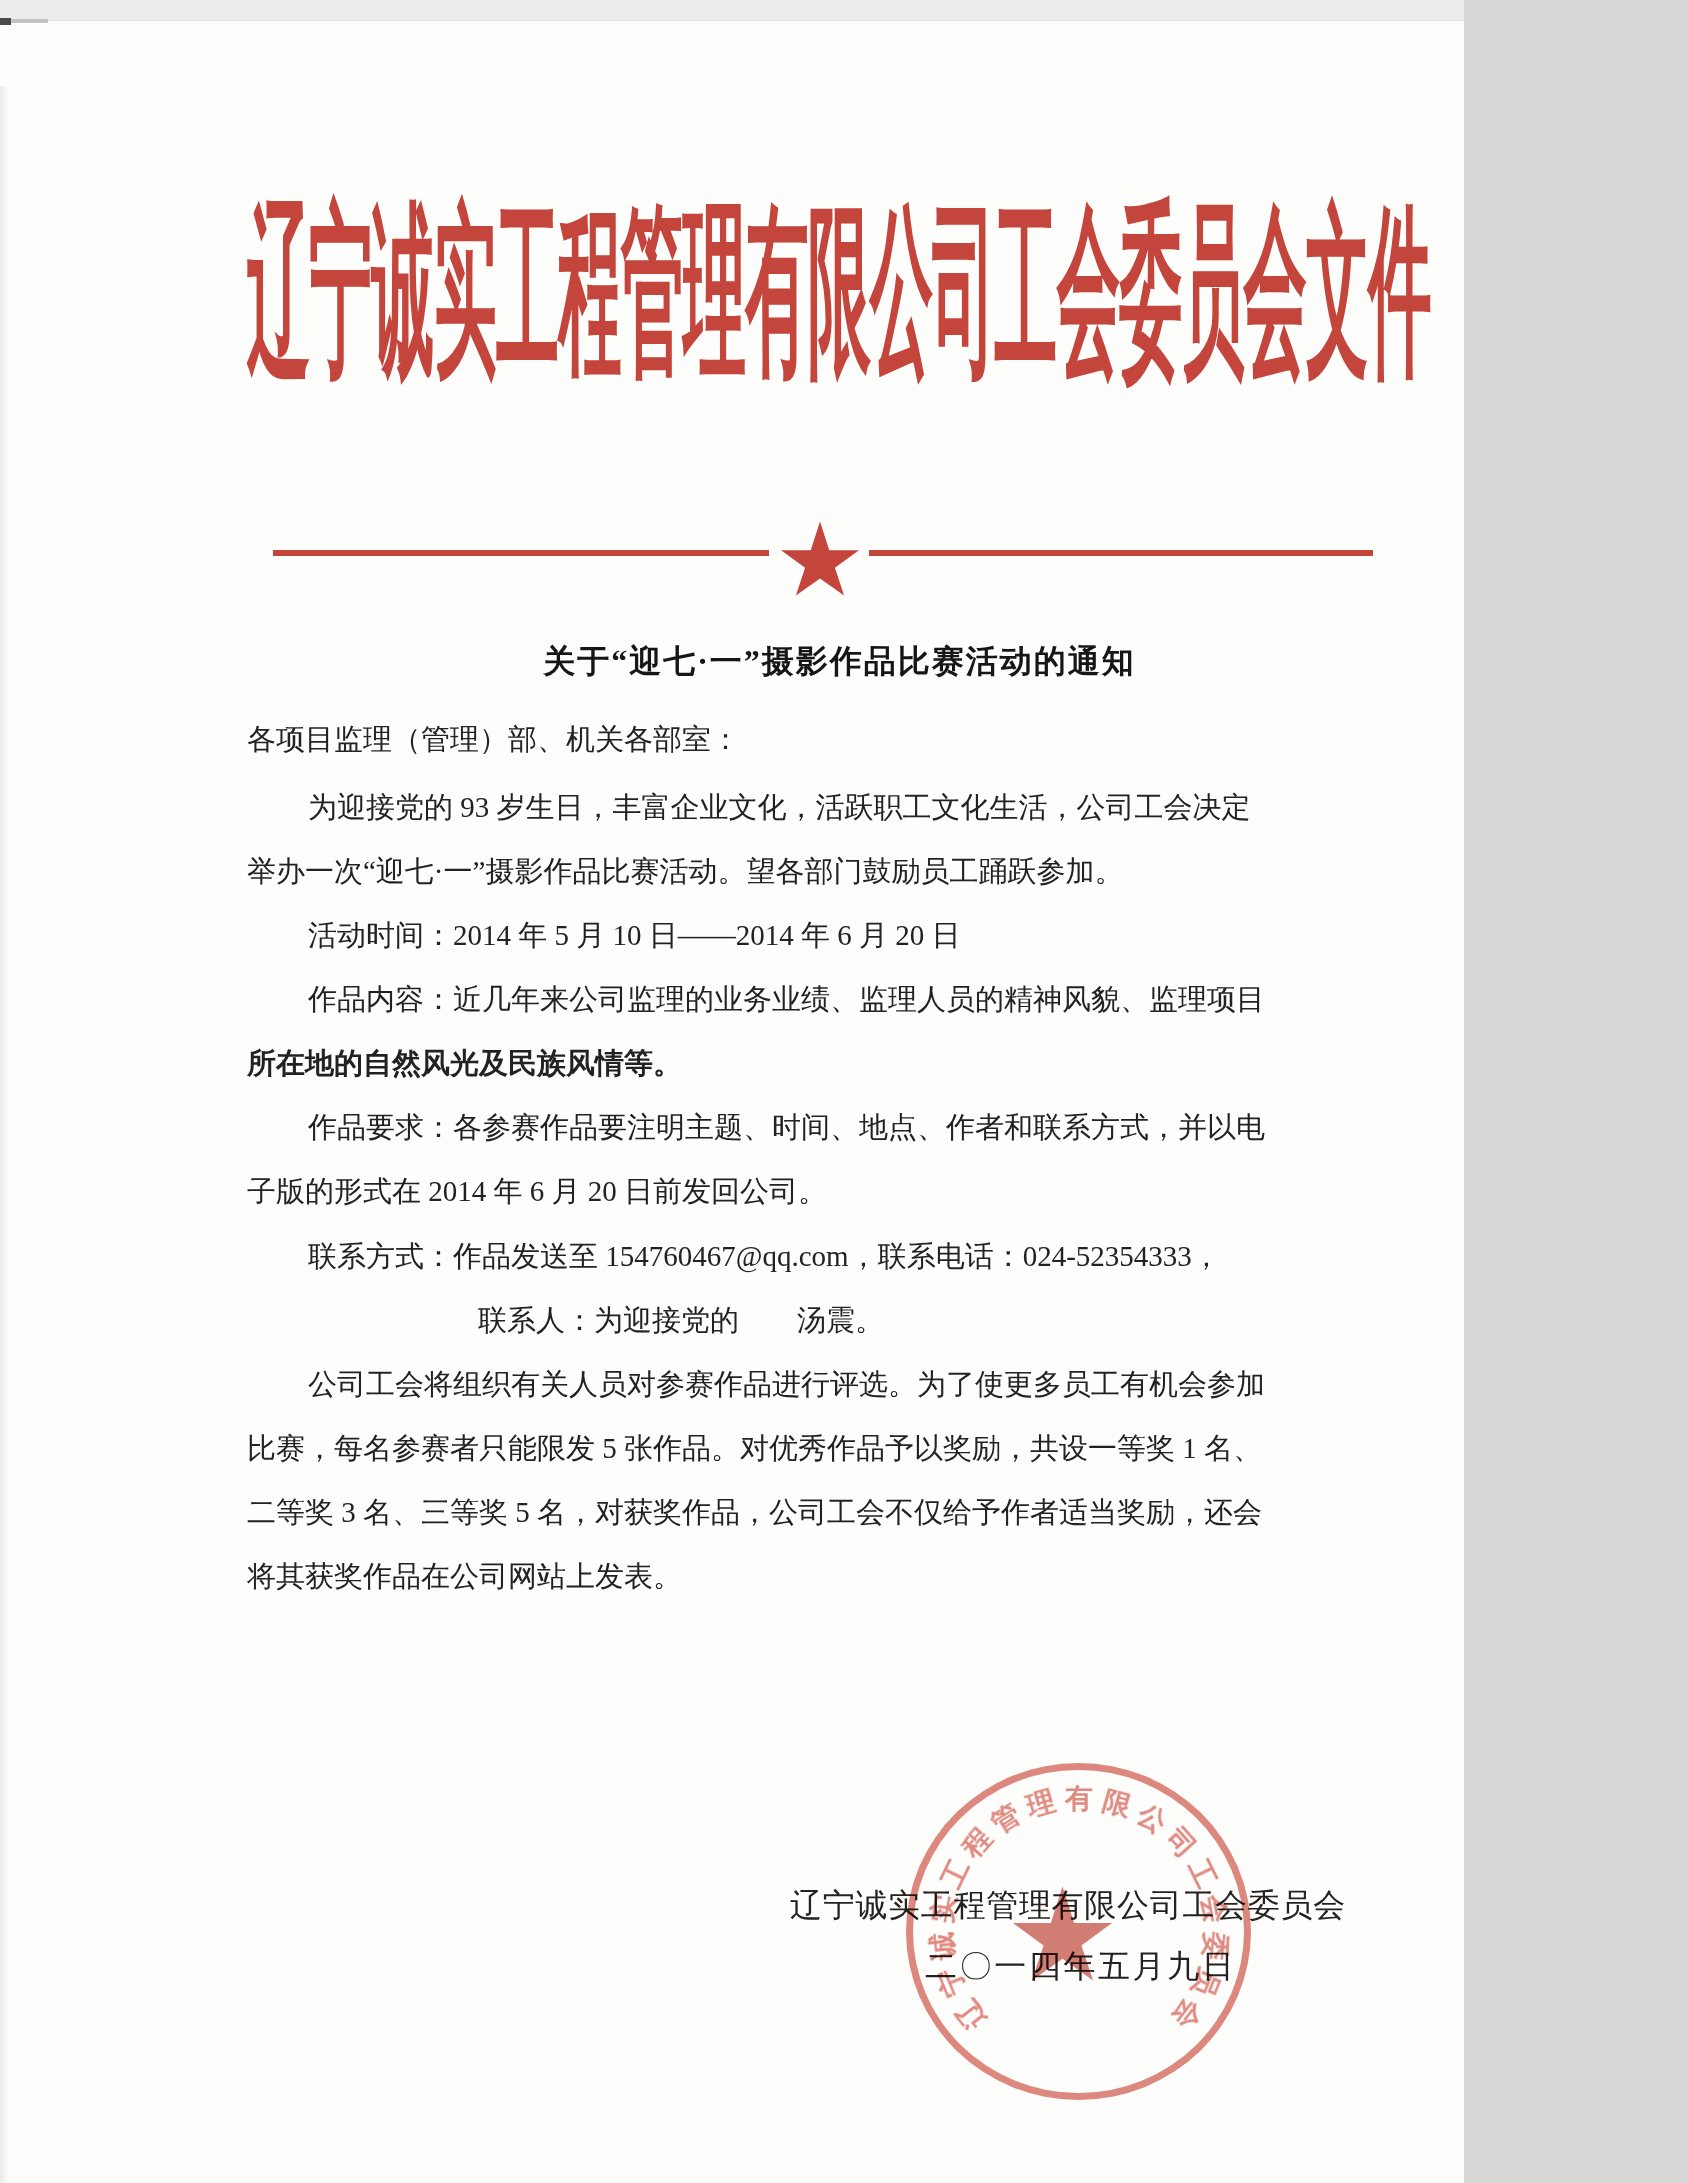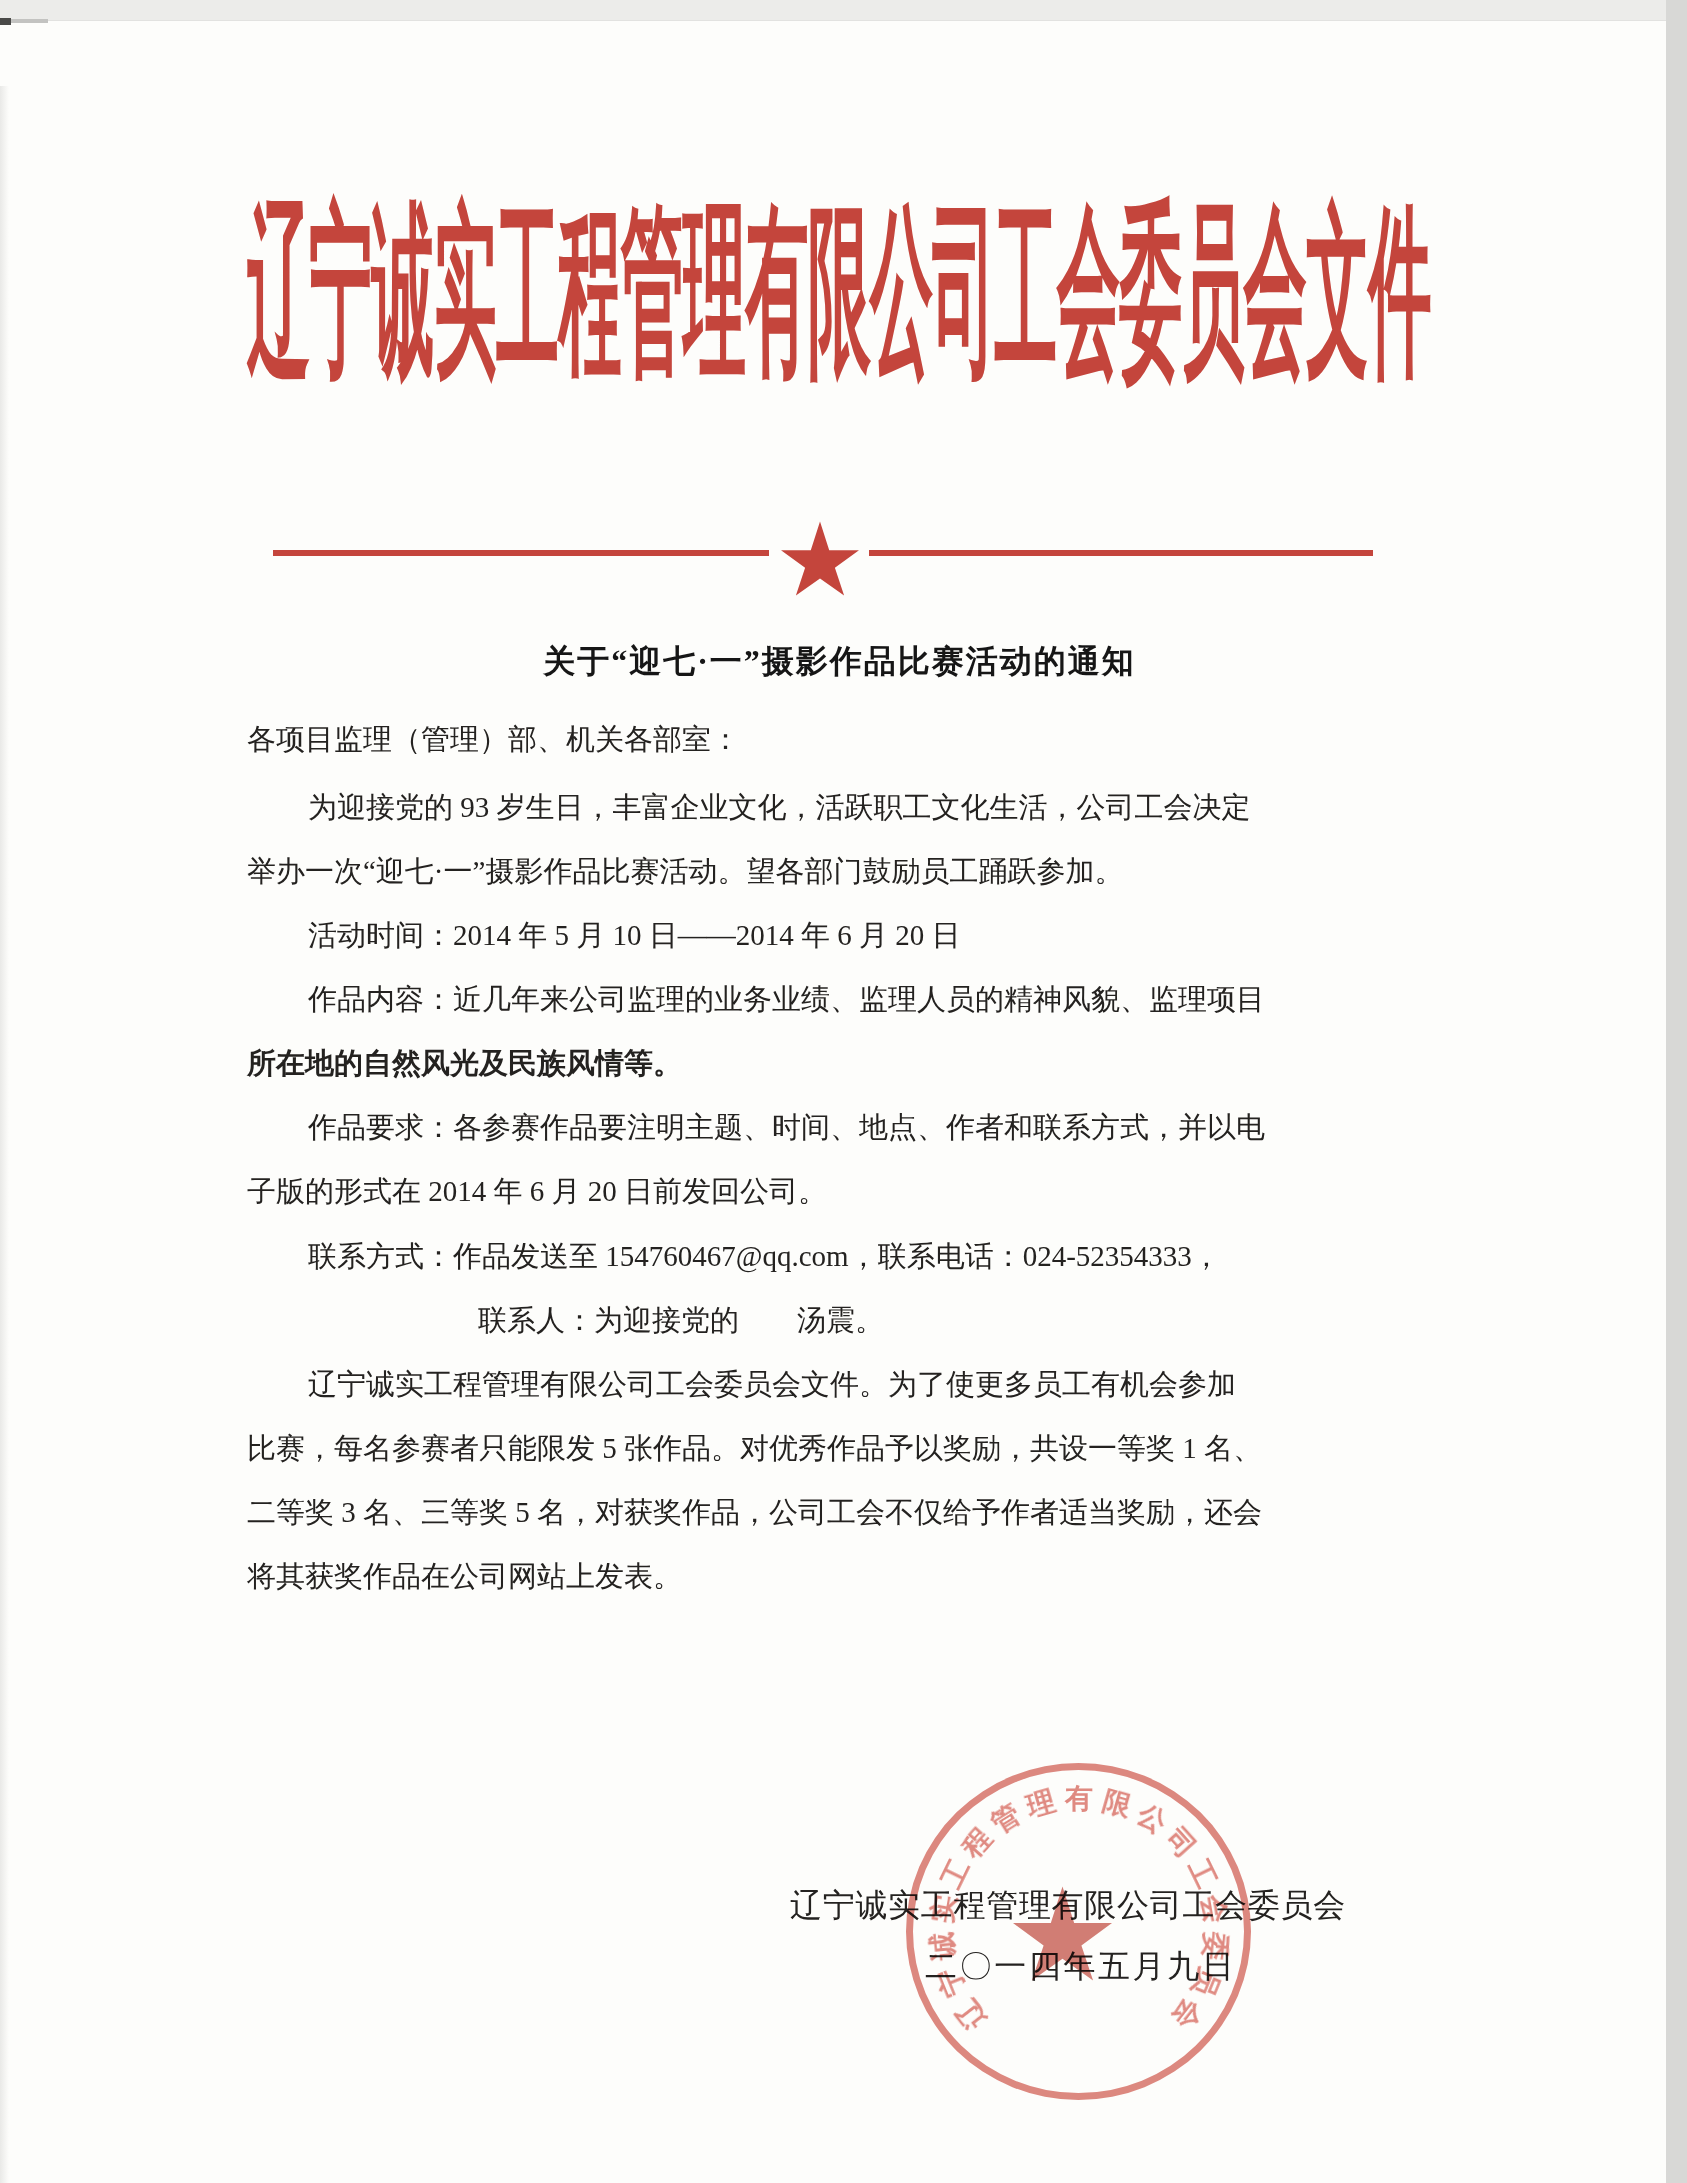--- a/index.html
+++ b/index.html
@@ -1,18 +1,18 @@
 <!DOCTYPE html>
 <html style="font-size:10.6px"><head>
 <meta charset="utf-8">
 <style>
   html,body{margin:0;padding:0;background:#d8d8d6;}
   #page{
     position:relative;
-    width:1666px;height:2183px;
+    width:1464px;height:2183px;
     background:#fdfdfb;
     overflow:hidden;
     font-family:"Liberation Serif","DejaVu Serif",serif;
   }
   
   .top-strip{position:absolute;left:0;top:0;width:1687px;height:20px;
     background:#ececea;border-bottom:1.3px solid #e2e2e0;}
   .corner-dash{position:absolute;left:0;top:18px;width:10.6px;height:7.3px;background:#4a4a48;}
   .corner-dash2{position:absolute;left:10.6px;top:19px;width:37px;height:4px;background:#c3c3c1;}
   .left-strip{position:absolute;left:0;top:86px;width:9.3px;height:2097px;
@@ -85,21 +85,21 @@
       <div class="body-line" style="left: 247px; top: 722px;">各项目监理（管理）部、机关各部室：</div>
       <div class="body-line" style="left: 308px; top: 790px;">为迎接党的 93 岁生日，丰富企业文化，活跃职工文化生活，公司工会决定</div>
       <div class="body-line" style="left: 247px; top: 854px; text-align: center;">举办一次“迎七·一”摄影作品比赛活动。望各部门鼓励员工踊跃参加。</div>
       <div class="body-line" style="left: 308px; top: 918px; text-align: center;">活动时间：2014 年 5 月 10 日——2014 年 6 月 20 日</div>
       <div class="body-line" style="left: 308px; top: 982px;">作品内容：近几年来公司监理的业务业绩、监理人员的精神风貌、监理项目</div>
       <div class="body-line" style="left: 247px; top: 1046px; font-weight: bold;">所在地的自然风光及民族风情等。</div>
       <div class="body-line" style="left: 308px; top: 1110px;">作品要求：各参赛作品要注明主题、时间、地点、作者和联系方式，并以电</div>
       <div class="body-line" style="left: 247px; top: 1174px;">子版的形式在 2014 年 6 月 20 日前发回公司。</div>
       <div class="body-line" style="left: 308px; top: 1239px;">联系方式：作品发送至 154760467@qq.com，联系电话：024-52354333，</div>
       <div class="body-line" style="left: 478px; top: 1303px;">联系人：为迎接党的　　汤震。</div>
-      <div class="body-line" style="left: 308px; top: 1367px;">辽宁诚实工程管理有限公司工会委员会文件。为了使更多员工有机会参加</div>
+      <div class="body-line" style="left: 308px; top: 1367px;">公司工会将组织有关人员对参赛作品进行评选。为了使更多员工有机会参加</div>
       <div class="body-line" style="left: 247px; top: 1431px;">比赛，每名参赛者只能限发 5 张作品。对优秀作品予以奖励，共设一等奖 1 名、</div>
       <div class="body-line" style="left: 247px; top: 1495px;">二等奖 3 名、三等奖 5 名，对获奖作品，公司工会不仅给予作者适当奖励，还会</div>
       <div class="body-line" style="left: 247px; top: 1559px;">将其获奖作品在公司网站上发表。</div>
     </div>
 
   <div id="signature-org">辽宁诚实工程管理有限公司工会委员会</div>
   <div id="signature-date">二〇一四年五月九日</div>
 
   <div id="seal">
     <div class="seal-ring"></div>

